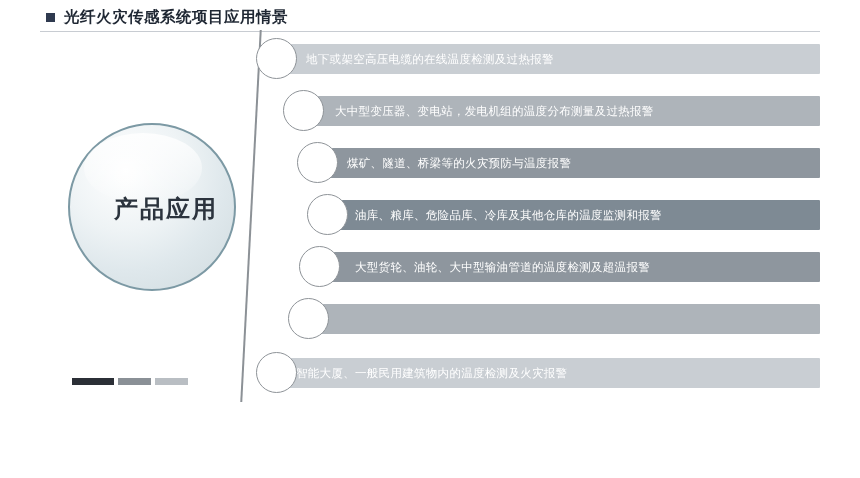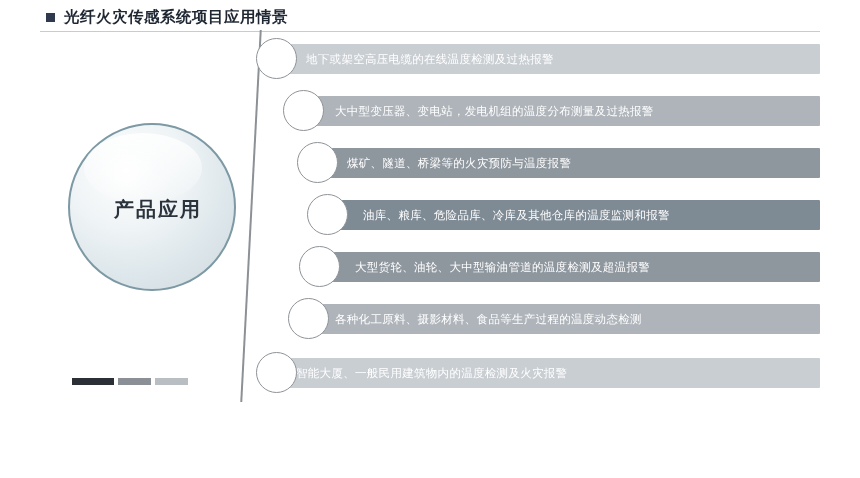--- a/index.html
+++ b/index.html
@@ -70,28 +70,28 @@
     left: 14px;
     top: 8px;
     width: 118px;
     height: 70px;
     border-radius: 50%;
     background: linear-gradient(180deg, rgba(255,255,255,0.85) 0%, rgba(255,255,255,0.05) 100%);
     pointer-events: none;
   }
   #main-circle-label {
     position: absolute;
-    left: 4px;
+    left: 12px;
     top: 0;
     width: 168px;
     height: 168px;
     display: flex;
     align-items: center;
     justify-content: center;
-    font-size: 20px;
+    font-size: 24px;
     font-weight: bold;
     color: #2b333d;
     letter-spacing: 2px;
     font-family: Liberation Serif, serif;
   }
 
   
   #deco-bars {
     position: absolute;
     left: 72px;
@@ -184,31 +184,30 @@
       <div class="row-text" style="left: 335px;">大中型变压器、变电站，发电机组的温度分布测量及过热报警</div>
       <div class="row-circle" style="left: 283px;"></div>
     </div>
     <div class="row" style="left: 0px; top: 148px; width: 688px;">
       <div class="row-bar" style="left: 309px; width: 511px; background: rgb(142, 150, 158);"></div>
       <div class="row-text" style="left: 347px;">煤矿、隧道、桥梁等的火灾预防与温度报警</div>
       <div class="row-circle" style="left: 297px;"></div>
     </div>
     <div class="row" style="left: 0px; top: 200px; width: 860px;">
       <div class="row-bar" style="left: 317px; width: 503px; background: rgb(126, 138, 148);"></div>
-      <div class="row-text" style="left: 355px; margin-left: 8px;">油库、粮库、危险品库、冷库及其他仓库的温度监测和报警</div>
+      <div class="row-text" style="left: 355px;">油库、粮库、危险品库、冷库及其他仓库的温度监测和报警</div>
       <div class="row-circle" style="left: 307px;"></div>
     </div>
     <div class="row" style="left: 0px; top: 252px; width: 860px;">
       <div class="row-bar" style="left: 317px; width: 503px; background: rgb(142, 150, 158);"></div>
       <div class="row-text" style="left: 355px; text-align: center;">大型货轮、油轮、大中型输油管道的温度检测及超温报警</div>
       <div class="row-circle" style="left: 299px;"></div>
     </div>
     <div class="row" style="left: 0px; top: 304px; width: 860px;">
       <div class="row-bar" style="left: 297px; width: 523px; background: rgb(174, 180, 186);"></div>
-      <div class="row-text" style="left: 335px;">各种化工原料、摄影材料、食品等生产过程的温度动态检测</div>
       <div class="row-circle" style="left: 288px;"></div>
     </div>
     <div class="row" style="left: 0px; top: 358px; width: 860px;">
       <div class="row-bar" style="left: 268px; width: 552px; background: rgb(201, 206, 211);"></div>
       <div class="row-text" style="left: 296px;">智能大厦、一般民用建筑物内的温度检测及火灾报警</div>
       <div class="row-circle" style="left: 256px;"></div>
     </div>
   </div>
 
 </body></html>

